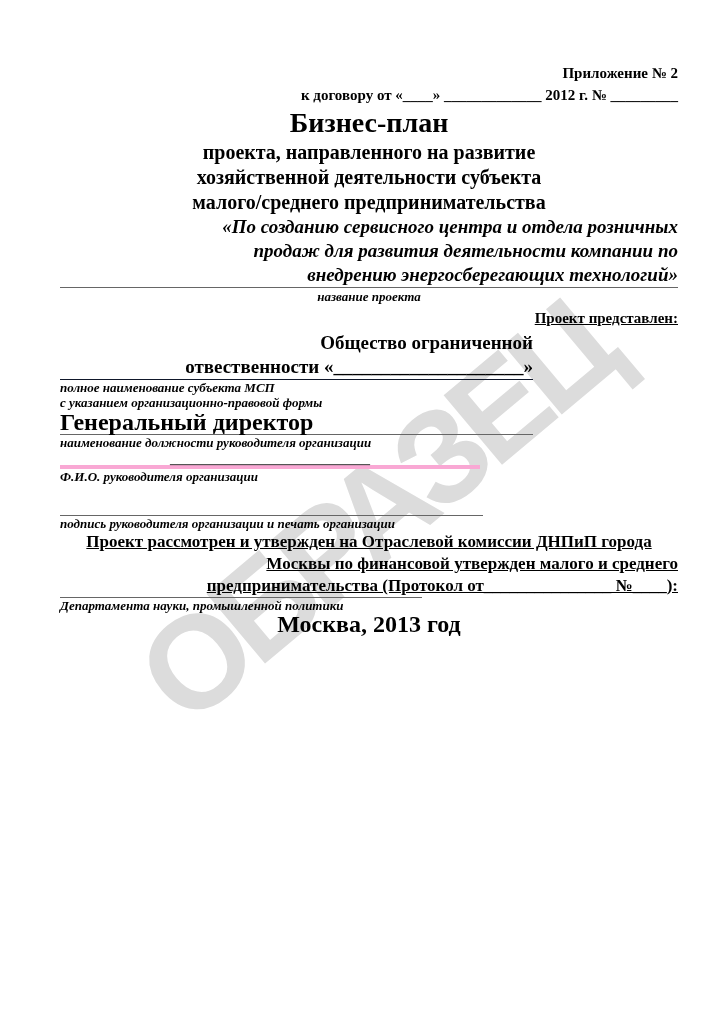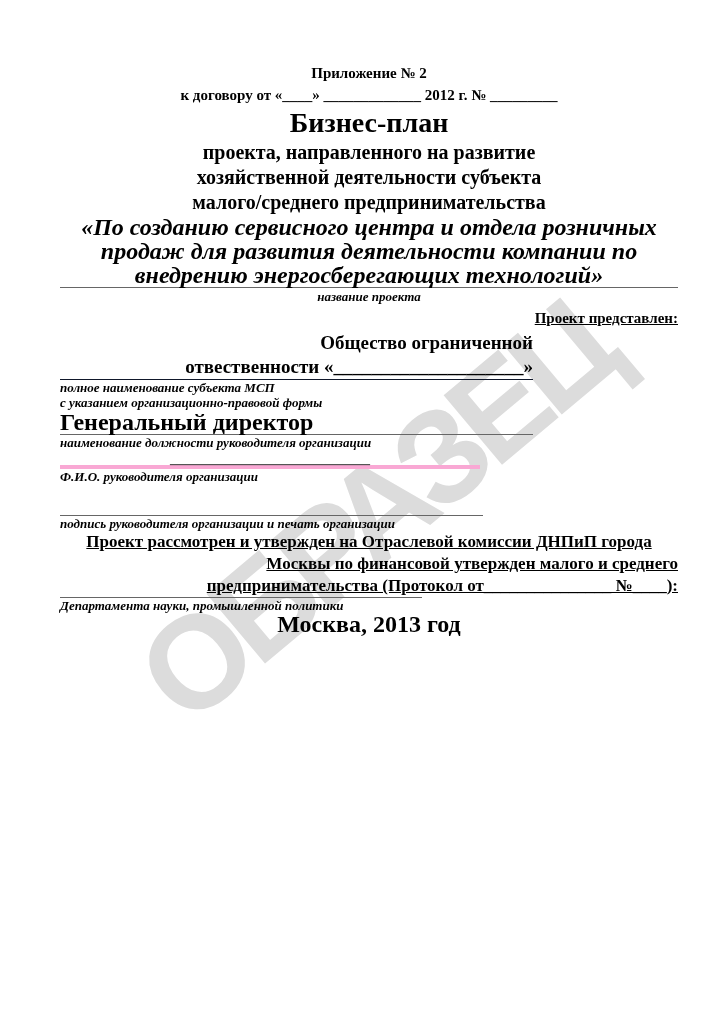--- a/index.html
+++ b/index.html
@@ -16,28 +16,28 @@
     position:absolute; left:375px; top:512px; z-index:0;
     transform:translate(-50%,-50%) rotate(-40deg);
     font-family:"Liberation Sans", sans-serif;
     font-weight:bold; font-size:132px; letter-spacing:-10px;
     color:#dcdcdc; white-space:nowrap; user-select:none;
   }
 
   .content { position:relative; z-index:1; padding:62px 42px 0 60px; }
   .content > div { margin:0; }
 
-  .hdr { text-align:center; font-weight:bold; font-size:15px; line-height:22px; margin-right:10px; }
+  .hdr { text-align:right; font-weight:bold; font-size:15px; line-height:22px; margin-right:10px; }
 
   .title { margin-top:22px; text-align:center; font-weight:bold; font-size:28px; line-height:34px; }
 
   .subtitle { margin-top:13px; text-align:center; font-weight:bold; font-size:20px; line-height:25px; }
 
   .quote-block { margin-top:11px; border-bottom:1px solid #666; }
-  .quote { text-align:center; font-weight:bold; font-style:italic; font-size:24px; line-height:24px; }
+  .quote { text-align:right; font-weight:bold; font-style:italic; font-size:19px; line-height:24px; }
   .caption { font-weight:bold; font-style:italic; font-size:13px; line-height:15px; }
   .caption.center { text-align:center; line-height:17px; }
   .caption.right { text-align:left; }
 
   .presented { margin-top:37px; text-align:right; font-weight:bold; font-size:15px; line-height:26px; }
   .presented span { text-decoration:underline; }
 
   .field-org { margin-top:46px; margin-left:145px; width:473px; }
   .field-org .value { text-align:right; font-weight:bold; font-size:19px; line-height:24px; border-bottom:1px solid #0f172a; }
 

